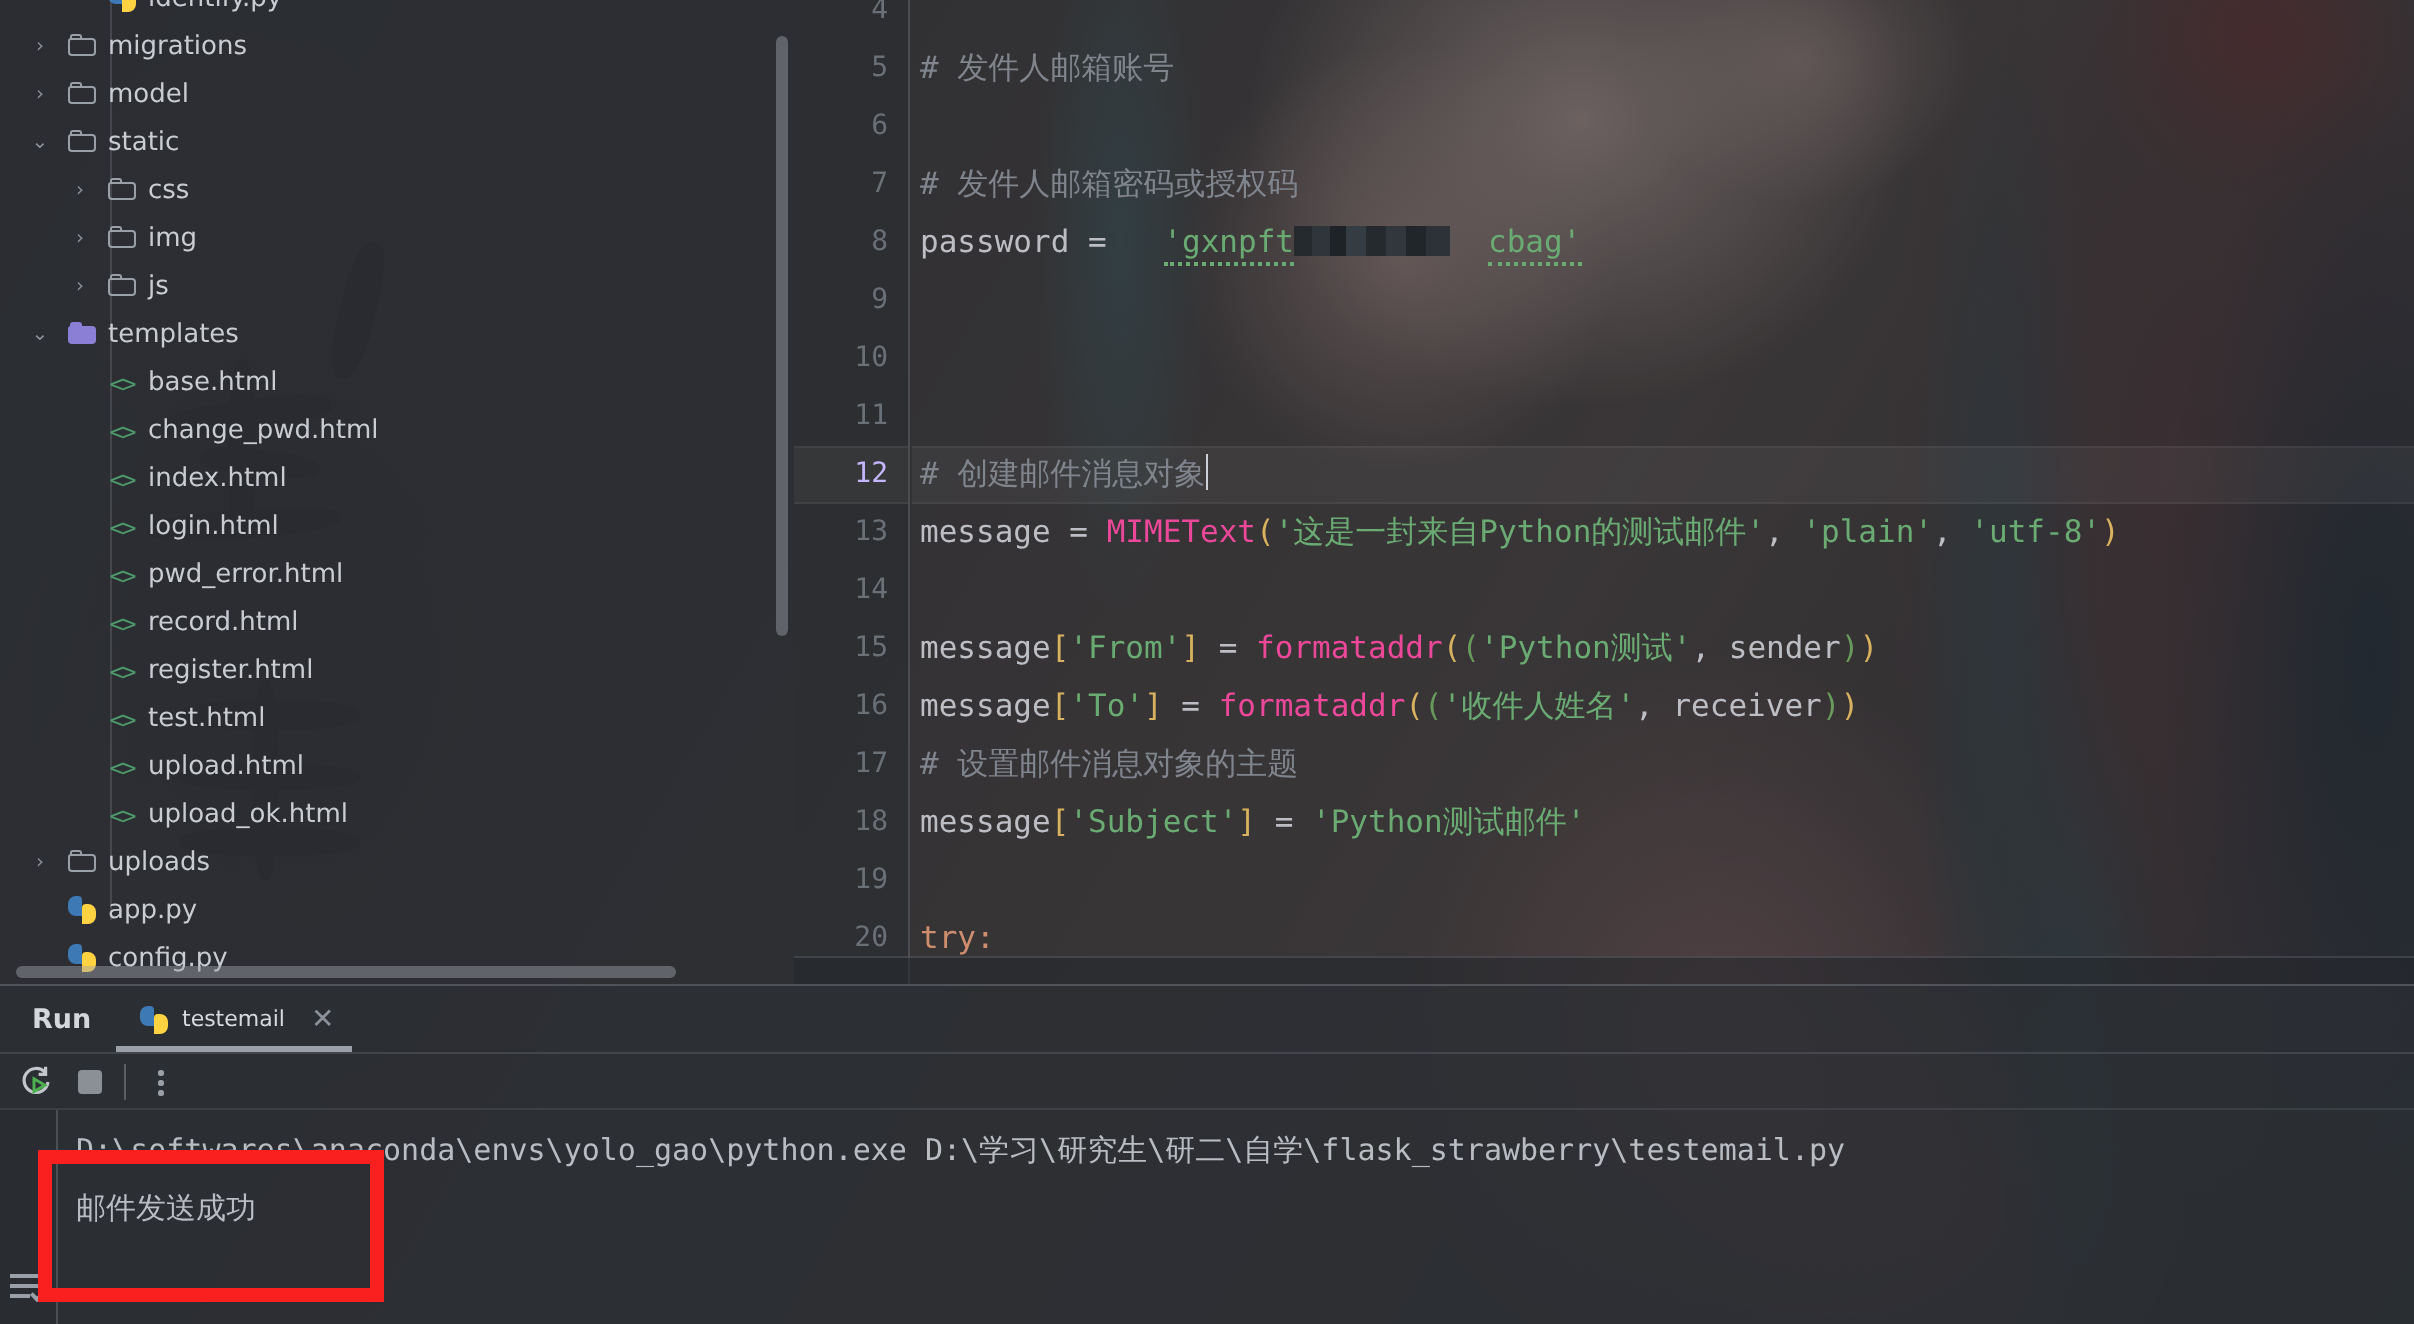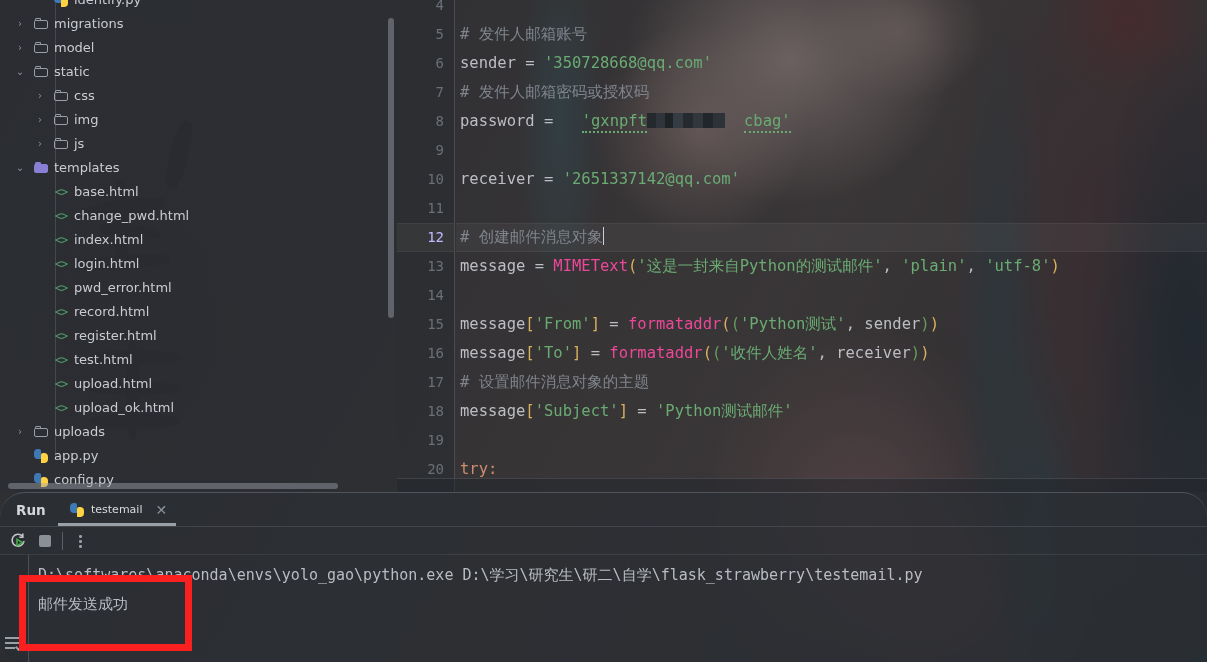--- a/index.html
+++ b/index.html
@@ -166,21 +166,20 @@
     position:absolute; left:0; right:0; bottom:0; height:14px;
     background:rgba(35,38,43,.55);
     border-top:1px solid rgba(140,144,150,.25);
   }
 
   
   #run-window{
     position:absolute; left:0; top:492px; right:0; bottom:0;
     background:rgba(43,46,51,0.80);
     border-top:1px solid rgba(90,94,100,.8);
-    border-radius:25px;
   }
   #run-tabbar{
     position:relative; height:34px;
     border-bottom:1px solid rgba(90,94,100,.5);
   }
   #run-title{
     position:absolute; left:16px; top:0; line-height:34px;
     font-size:13.5px; font-weight:bold; color:#d4d7db;
   }
   #run-tab{
@@ -387,24 +386,22 @@
         <div class="lnum" style="top: 310px;">15</div>
         <div class="lnum" style="top: 339px;">16</div>
         <div class="lnum" style="top: 368px;">17</div>
         <div class="lnum" style="top: 397px;">18</div>
         <div class="lnum" style="top: 426px;">19</div>
         <div class="lnum" style="top: 455px;">20</div>
       </div>
     <div id="code">
         <div class="cline" style="top: -9px;"></div>
         <div class="cline" style="top: 20px;"><span class="cmt"># 发件人邮箱账号</span></div>
-        <div class="cline" style="top: 49px;"><span class="id">sender</span><span class="op"> = </span><span class="str">'350728668@qq.com'</span></div>
         <div class="cline" style="top: 78px;"><span class="cmt"># 发件人邮箱密码或授权码</span></div>
         <div class="cline" style="top: 107px;"><span class="id">password</span><span class="op"> = </span><span class="str spell">'gxnpft</span><span class="censor"></span><span class="str spell">cbag'</span></div>
-        <div class="cline" style="top: 165px;"><span class="id">receiver</span><span class="op"> = </span><span class="str">'2651337142@qq.com'</span></div>
         <div class="cline" style="top: 194px;"></div>
         <div class="cur-line-hl" style="top: 223px;"></div>
         <div class="cline" style="top: 223px;"><span class="cmt"># 创建邮件消息对象</span><span class="caret"></span></div>
         <div class="cline" style="top: 252px;"><span class="id">message</span><span class="op"> = </span><span class="fn">MIMEText</span><span class="br">(</span><span class="str">'这是一封来自Python的测试邮件'</span><span class="op">, </span><span class="str">'plain'</span><span class="op">, </span><span class="str">'utf-8'</span><span class="br">)</span></div>
         <div class="cline" style="top: 310px;"><span class="id">message</span><span class="br">[</span><span class="str">'From'</span><span class="br">]</span><span class="op"> = </span><span class="fn">formataddr</span><span class="br">(</span><span class="br2">(</span><span class="str">'Python测试'</span><span class="op">, </span><span class="id">sender</span><span class="br2">)</span><span class="br">)</span></div>
         <div class="cline" style="top: 339px;"><span class="id">message</span><span class="br">[</span><span class="str">'To'</span><span class="br">]</span><span class="op"> = </span><span class="fn">formataddr</span><span class="br">(</span><span class="br2">(</span><span class="str">'收件人姓名'</span><span class="op">, </span><span class="id">receiver</span><span class="br2">)</span><span class="br">)</span></div>
         <div class="cline" style="top: 397px;"><span class="id">message</span><span class="br">[</span><span class="str">'Subject'</span><span class="br">]</span><span class="op"> = </span><span class="str">'Python测试邮件'</span></div>
         <div class="cline" style="top: 368px;"><span class="cmt"># 设置邮件消息对象的主题</span></div>
         <div class="cline" style="top: 426px;"></div>
         <div class="cline" style="top: 455px;"><span class="kw">try:</span></div>

